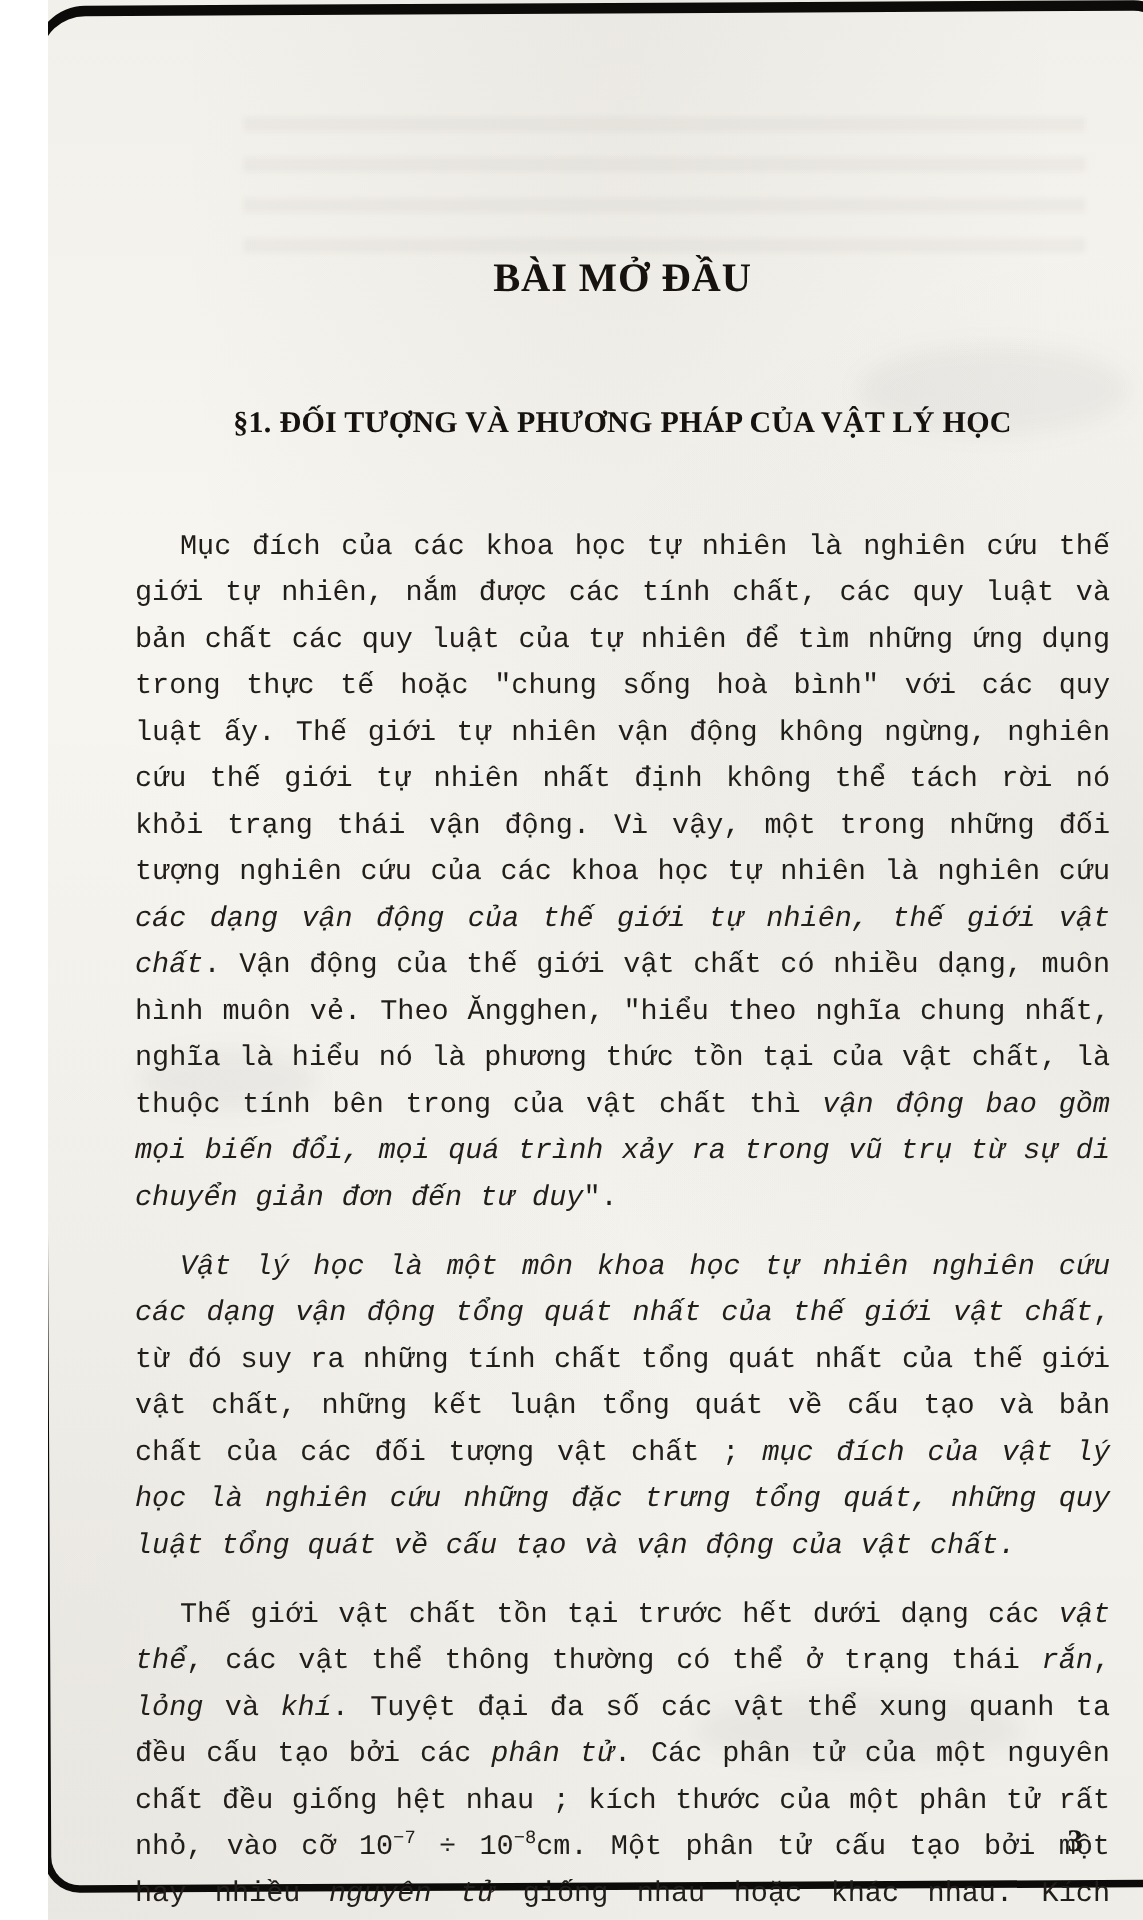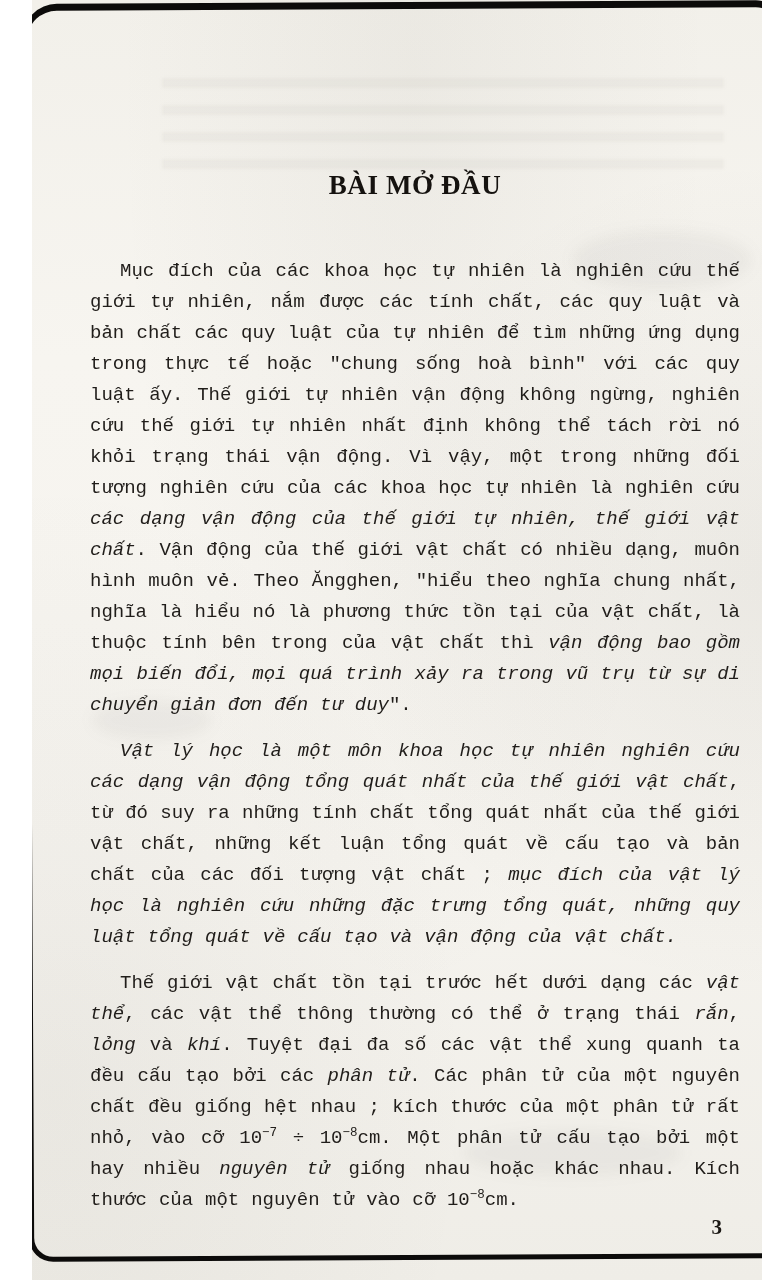--- a/index.html
+++ b/index.html
@@ -92,20 +92,21 @@
 <div class="page">
   <div class="bleed"></div>
   <div class="smudge s1"></div>
   <div class="smudge s2"></div>
   <div class="smudge s3"></div>
   <div class="scan-frame"></div>
 
   <div class="content">
     <h1 class="title">BÀI MỞ ĐẦU</h1>
 
+    <h2 class="section">§1. ĐỐI TƯỢNG VÀ PHƯƠNG PHÁP CỦA VẬT LÝ HỌC</h2>
 
     <div class="body-text">
         <p class="para"><span>Mục đích của các khoa học tự nhiên là nghiên cứu thế giới tự nhiên, nắm được các tính chất, các quy luật và bản chất các quy luật của tự nhiên để tìm những ứng dụng trong thực tế hoặc "chung sống hoà bình" với các quy luật ấy. Thế giới tự nhiên vận động không ngừng, nghiên cứu thế giới tự nhiên nhất định không thể tách rời nó khỏi trạng thái vận động. Vì vậy, một trong những đối tượng nghiên cứu của các khoa học tự nhiên là nghiên cứu </span><span class="it">các dạng vận động của thế giới tự nhiên, thế giới vật chất</span><span>. Vận động của thế giới vật chất có nhiều dạng, muôn hình muôn vẻ. Theo Ăngghen, "hiểu theo nghĩa chung nhất, nghĩa là hiểu nó là phương thức tồn tại của vật chất, là thuộc tính bên trong của vật chất thì </span><span class="it">vận động bao gồm mọi biến đổi, mọi quá trình xảy ra trong vũ trụ từ sự di chuyển giản đơn đến tư duy</span><span>".</span></p>
         <p class="para"><span class="it">Vật lý học là một môn khoa học tự nhiên nghiên cứu các dạng vận động tổng quát nhất của thế giới vật chất</span><span>, từ đó suy ra những tính chất tổng quát nhất của thế giới vật chất, những kết luận tổng quát về cấu tạo và bản chất của các đối tượng vật chất ; </span><span class="it">mục đích của vật lý học là nghiên cứu những đặc trưng tổng quát, những quy luật tổng quát về cấu tạo và vận động của vật chất.</span></p>
         <p class="para"><span>Thế giới vật chất tồn tại trước hết dưới dạng các </span><span class="it">vật thể</span><span>, các vật thể thông thường có thể ở trạng thái </span><span class="it">rắn</span><span>, </span><span class="it">lỏng</span><span> và </span><span class="it">khí</span><span>. Tuyệt đại đa số các vật thể xung quanh ta đều cấu tạo bởi các </span><span class="it">phân tử</span><span>. Các phân tử của một nguyên chất đều giống hệt nhau ; kích thước của một phân tử rất nhỏ, vào cỡ 10</span><sup>−7</sup><span> ÷ 10</span><sup>−8</sup><span>cm. Một phân tử cấu tạo bởi một hay nhiều </span><span class="it">nguyên tử</span><span> giống nhau hoặc khác nhau. Kích thước của một nguyên tử vào cỡ 10</span><sup>−8</sup><span>cm.</span></p>
       </div>
 
     <div class="pagenum">3</div>
   </div>
 </div>

